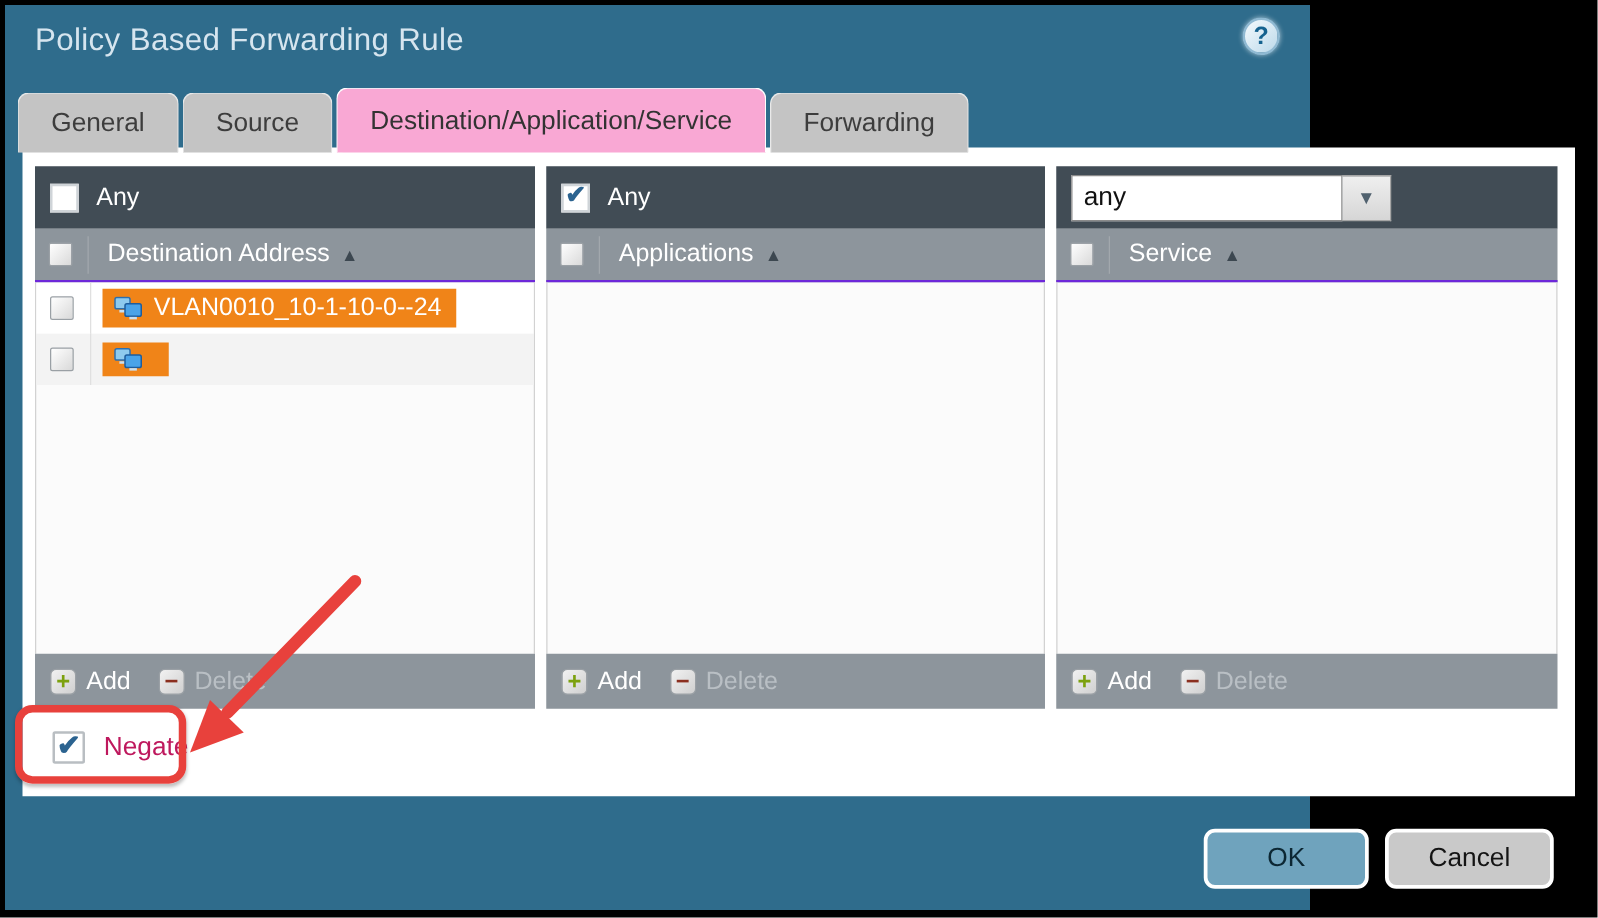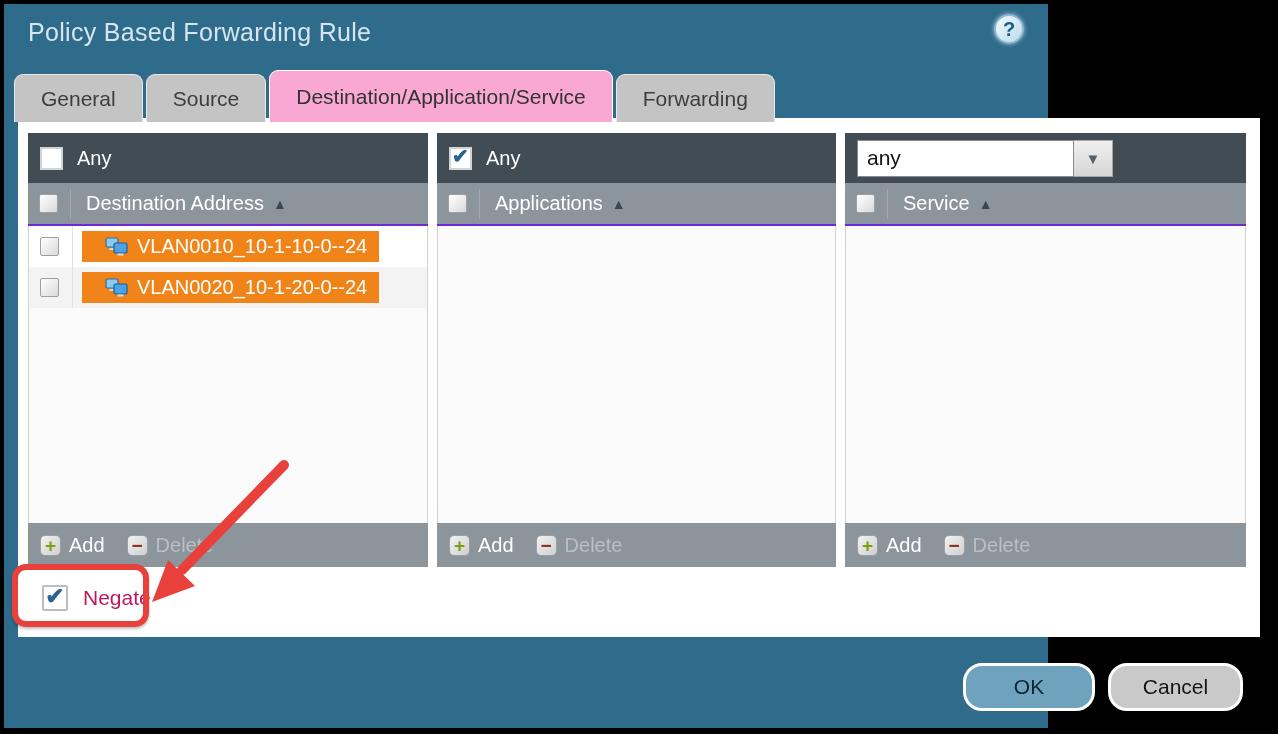--- a/index.html
+++ b/index.html
@@ -44,21 +44,21 @@
   .sub-divider { width:1px; height:30px; background:#a2a8ad; margin:0 11px 0 12px; }
   .sort-arrow { color:#3c4750; font-size:14px; margin-left:9px; }
 
   .col-body { flex:1; background:#fbfbfb; border-left:1px solid #d2d2d2; border-right:1px solid #d2d2d2; overflow:hidden; }
 
   .row { height:41px; display:flex; align-items:center; padding-left:11px; }
   .row:nth-child(odd) { background:#ffffff; }
   .row:nth-child(even) { background:#f3f3f3; }
   .row-divider { width:1px; height:100%; background:#e0e0e0; margin:0 0 0 13px; }
   .chip { display:inline-flex; align-items:center; background:#f08418; color:#fff; font-size:20px;
-    padding:4px 12px 4px 23px; margin-left:9px; cursor:pointer; }
+    padding:4px 12px 4px 9px; margin-left:9px; cursor:pointer; }
   .chip svg { margin-right:8px; }
 
   .col-toolbar { height:44px; background:#8d959c; display:flex; align-items:center; padding:0 12px; gap:22px; flex:none; }
   .tool { display:flex; align-items:center; gap:8px; cursor:pointer; }
   .tool-icon { width:21px; height:21px; border-radius:5px; background:linear-gradient(135deg,#f2f2f2,#cfcfcf);
     border:1px solid #9aa0a5; display:flex; align-items:center; justify-content:center;
     font-size:19px; font-weight:bold; line-height:1; }
   .tool-icon.plus  { color:#7ca10e; }
   .tool-icon.minus { color:#8b2f1f; }
   .tool-label { color:#fff; font-size:20px; }
@@ -79,21 +79,21 @@
   .negate-cb .cb-check { font-size:23px; }
   .negate-label { color:#be185d; font-size:21px; }
 
   
   .negate-ring { position:absolute; left:8px; top:560px; width:137px; height:63px;
     border:6px solid #e8413c; border-radius:14px; z-index:6; pointer-events:none;
     box-shadow:0 2px 3px rgba(0,0,0,.25); }
   .arrow-overlay { position:absolute; left:0; top:0; width:1268px; height:724px; z-index:7; pointer-events:none; }
 
   
-  .footer-btn { position:absolute; height:48px; border:3px solid #fff; border-radius:19px;
+  .footer-btn { position:absolute; height:48px; border:3px solid #fff; border-radius:9px;
     font-size:21px; color:#0c2733; display:flex; align-items:center; justify-content:center;
     cursor:pointer; font-family:"Liberation Sans", sans-serif; }
   .ok-btn { left:959px; top:659px; width:132px; background:#6fa3bd; }
   .cancel-btn { left:1104px; top:659px; width:135px; background:#c9c9c9; color:#141414; }
 </style>
 </head>
 <body>
 
 <div class="dialog">
 
@@ -147,21 +147,20 @@
         <div class="row">
           <span class="cb-small"></span>
           <span class="row-divider"></span>
           <span class="chip">
             <svg width="24" height="19" viewBox="0 0 24 19">
               <rect x="1" y="1" width="12" height="9" rx="1.5" fill="#8ecaee" stroke="#2d6fae" stroke-width="1.2"></rect>
               <rect x="4.5" y="11" width="5" height="2" fill="#c9dff0"></rect>
               <rect x="9" y="6" width="13" height="10" rx="1.5" fill="#4aa3e8" stroke="#1d5d9e" stroke-width="1.2"></rect>
               <rect x="12.5" y="16.5" width="6" height="2" fill="#c9dff0"></rect>
             </svg>
-            <span>VLAN0020_10-1-20-0--24</span>
           </span>
         </div>
       </div>
       <div class="col-toolbar">
         <span class="tool">
           <span class="tool-icon plus">+</span>
           <span class="tool-label">Add</span>
         </span>
         <span class="tool disabled">
           <span class="tool-icon minus">−</span>

